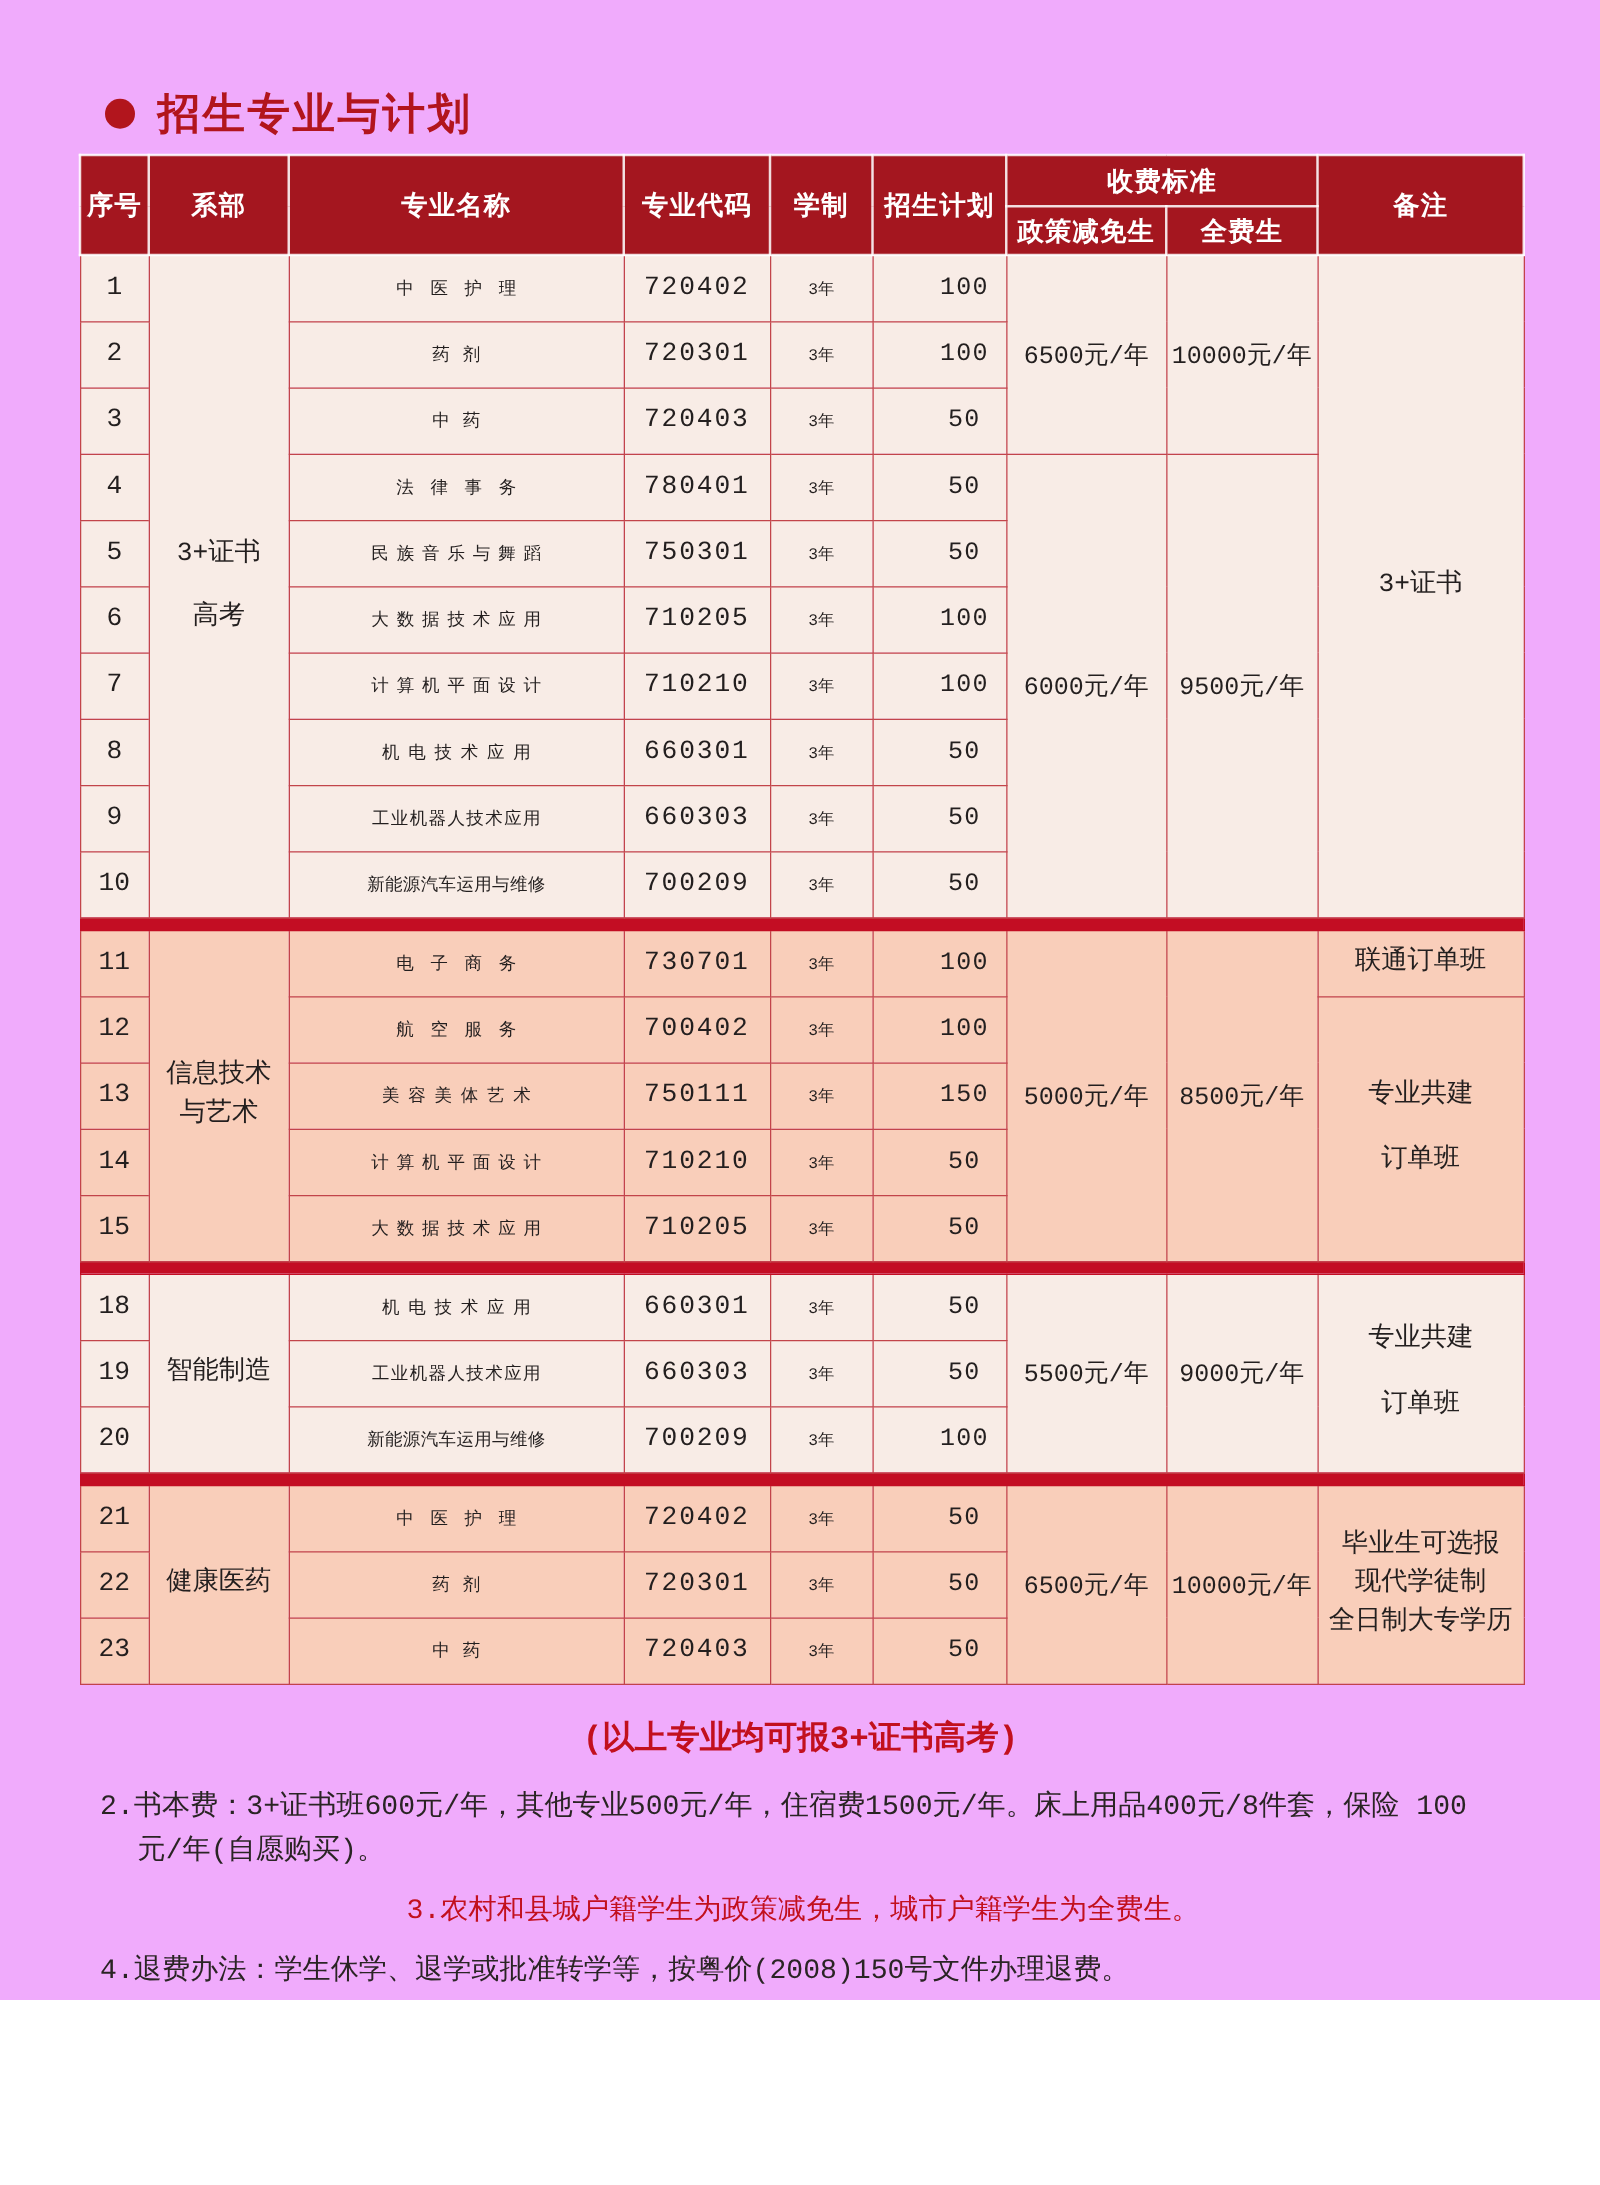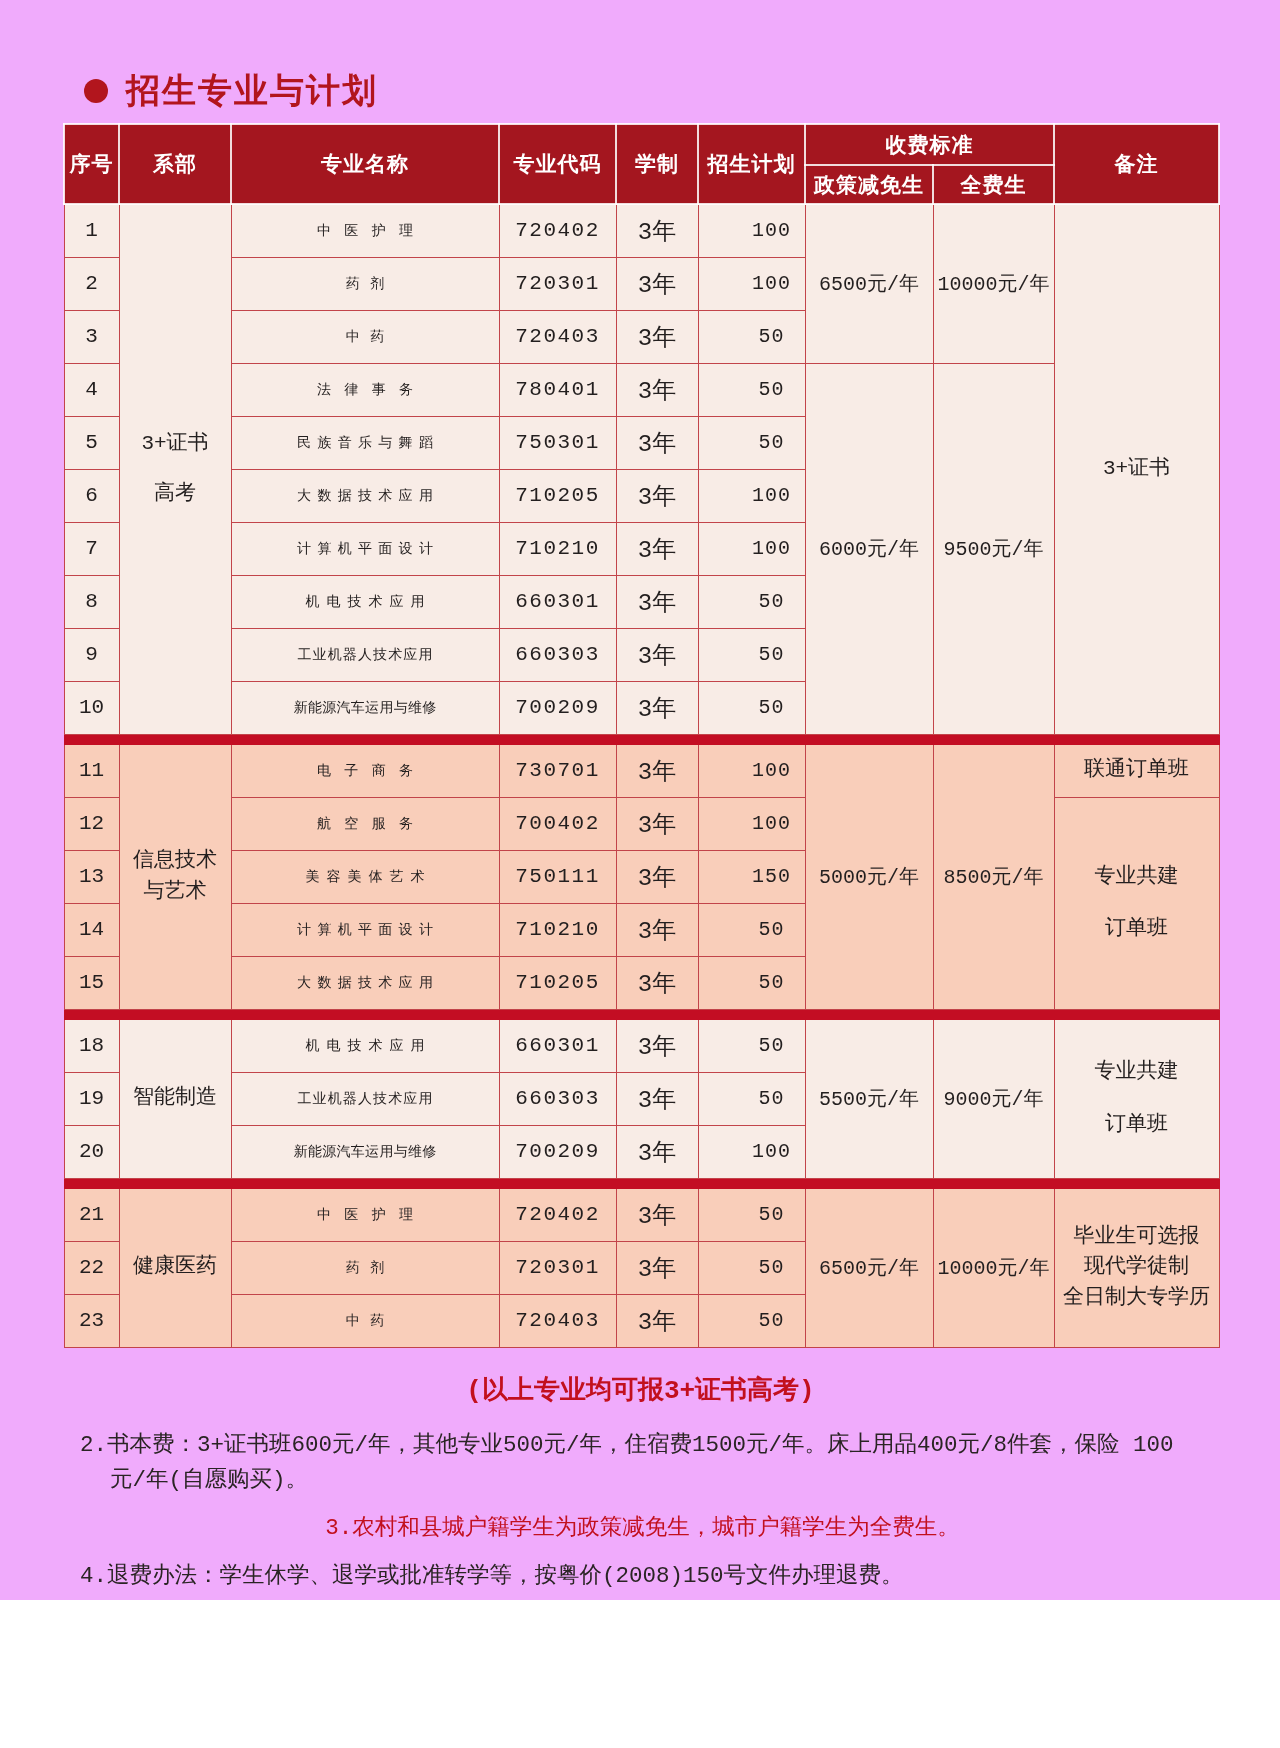--- a/index.html
+++ b/index.html
@@ -16,21 +16,21 @@
   thead th{background:#a4161f;color:#ffffff;font-size:21px;font-weight:bold;padding:0;
            border:2px solid rgba(255,255,255,.85);letter-spacing:1px;}
   tr.h1{height:41px;} tr.h2{height:39px;}
   td{padding:0;text-align:center;vertical-align:middle;font-size:21px;}
   tr.body-row{height:53px;}
   tr.theme-light>td{background:#f8ece6;}
   tr.theme-salmon>td{background:#f9ceba;}
   tr.sep-row td{height:9px;background:#c30d23;border:1px solid #c30d23;padding:0;line-height:0;}
   .cell-no{font-size:21px;}
   .cell-code{font-size:21px;letter-spacing:1.5px;}
-  .cell-years{font-size:24px;}
+  .cell-years{font-size:13px;}
   .cell-plan{font-size:20px;letter-spacing:1px;padding-left:40px;}
   .cell-fee{font-size:20px;}
   .cell-major{font-size:14px;}
   .dept-line{line-height:1.45;font-size:21px;}
   .cell-dept.spread .dept-line{line-height:2.4;}
   .remark-line{line-height:1.45;font-size:21px;}
   .cell-remark.spread .remark-line{line-height:2.5;}
   
   .table-caption{position:absolute;left:63px;top:1372px;width:1155px;text-align:center;
                  font-size:26px;font-weight:bold;color:#c2101e;}

